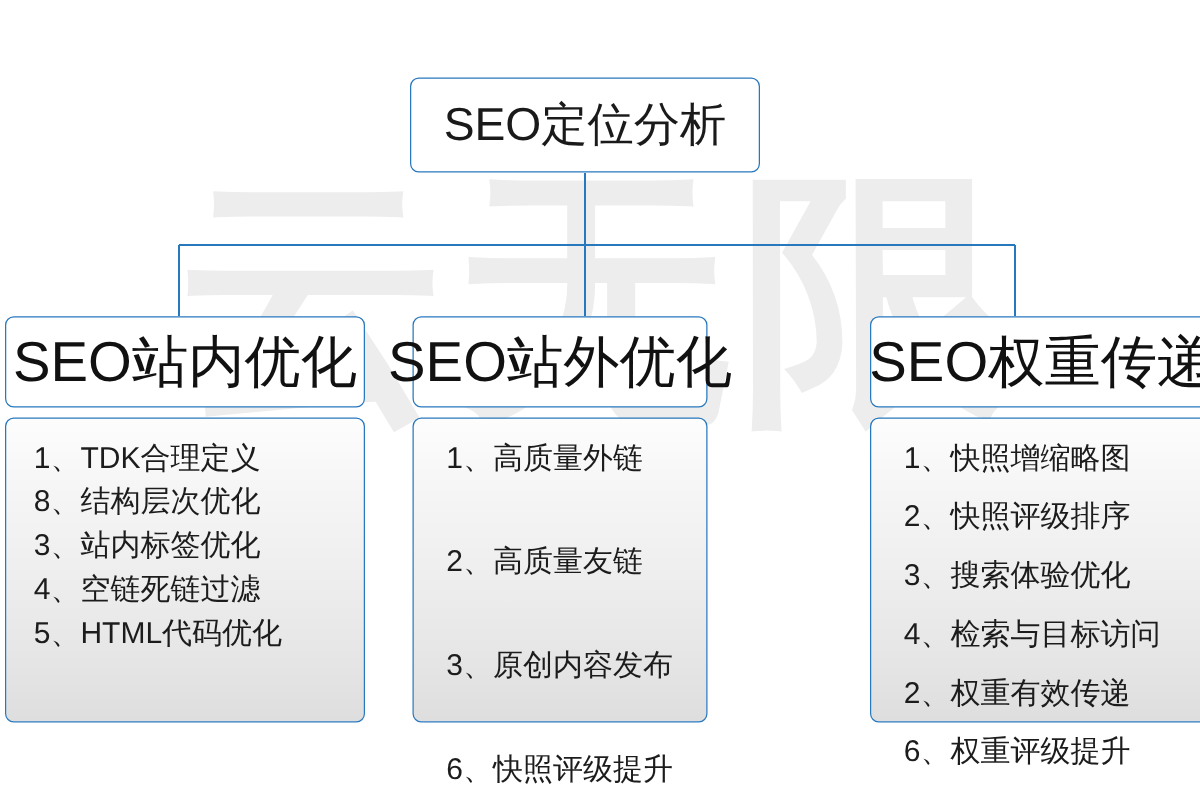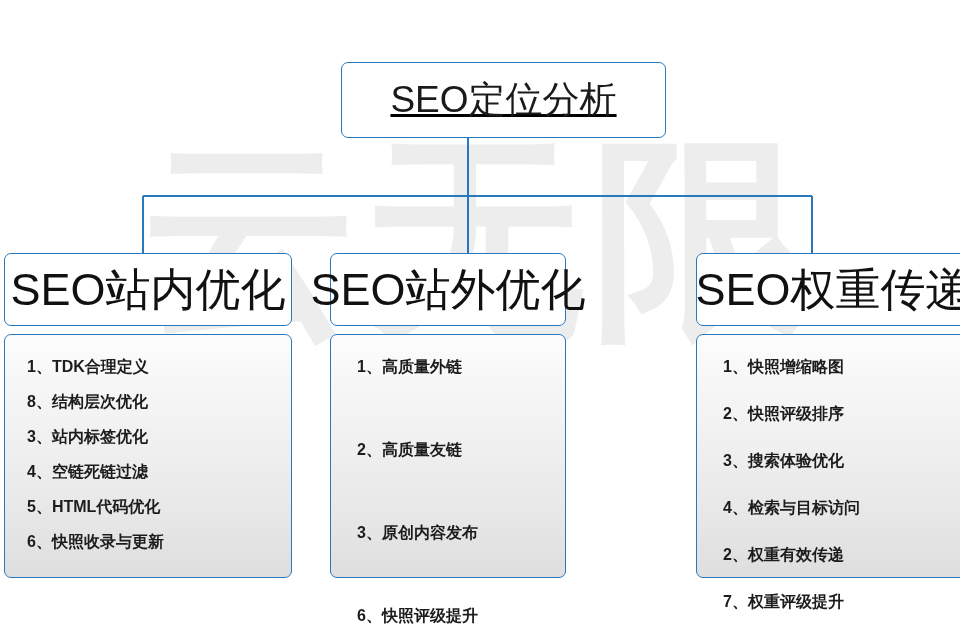--- a/index.html
+++ b/index.html
@@ -54,32 +54,31 @@
     position: absolute;
     left: 0; top: 0;
     width: 960px; height: 641px;
     z-index: 1;
     pointer-events: none;
   }
 
   
   .node-title {
     position: absolute;
-    left: 341px;
+    left: 328px;
     top: 62px;
-    width: 325px;
+    width: 280px;
     height: 76px;
     border: 1.6px solid #2878be;
     border-radius: 7px;
     background: #ffffff;
     display: flex;
     align-items: center;
     justify-content: center;
     z-index: 3;
-    text-decoration: underline;
   }
   .node-title .title-text {
     font-size: 37px;
     color: #1a1a1a;
     letter-spacing: 0px;
     white-space: nowrap;
   }
 
   .column {
     position: absolute;
@@ -122,25 +121,24 @@
     display: flex;
     flex-direction: column;
     align-items: flex-start;
     justify-content: flex-start;
   }
   .col-1 .col-body { padding-left: 22px; }
   .col-2 .col-body { padding-left: 26px; gap: 48px; }
   .col-3 .col-body { padding-left: 26px; gap: 12px; }
 
   .col-body .list-item {
-    font-size: 16px;
+    font-size: 24px;
     line-height: 35px;
     color: #1c1c1c;
     white-space: nowrap;
-    font-weight: bold;
   }
 </style>
 </head>
 <body>
 
 <div id="canvas">
 
   <div id="watermark">
     <span class="wm-text">云无限</span>
   </div>
@@ -161,21 +159,20 @@
   <div class="column col-1">
     <div class="col-head">
       <span class="head-text">SEO站内优化</span>
     </div>
     <div class="col-body">
       <div class="list-item">1、TDK合理定义</div>
       <div class="list-item">8、结构层次优化</div>
       <div class="list-item">3、站内标签优化</div>
       <div class="list-item">4、空链死链过滤</div>
       <div class="list-item">5、HTML代码优化</div>
-      <div class="list-item">6、快照收录与更新</div>
     </div>
   </div>
 
   <div class="column col-2">
     <div class="col-head">
       <span class="head-text">SEO站外优化</span>
     </div>
     <div class="col-body">
       <div class="list-item">1、高质量外链</div>
       <div class="list-item">2、高质量友链</div>
@@ -187,17 +184,17 @@
   <div class="column col-3">
     <div class="col-head">
       <span class="head-text">SEO权重传递</span>
     </div>
     <div class="col-body">
       <div class="list-item">1、快照增缩略图</div>
       <div class="list-item">2、快照评级排序</div>
       <div class="list-item">3、搜索体验优化</div>
       <div class="list-item">4、检索与目标访问</div>
       <div class="list-item">2、权重有效传递</div>
-      <div class="list-item">7、权重评级提升</div>
+      <div class="list-item">6、权重评级提升</div>
     </div>
   </div>
 
 </div>
 
 </body></html>

